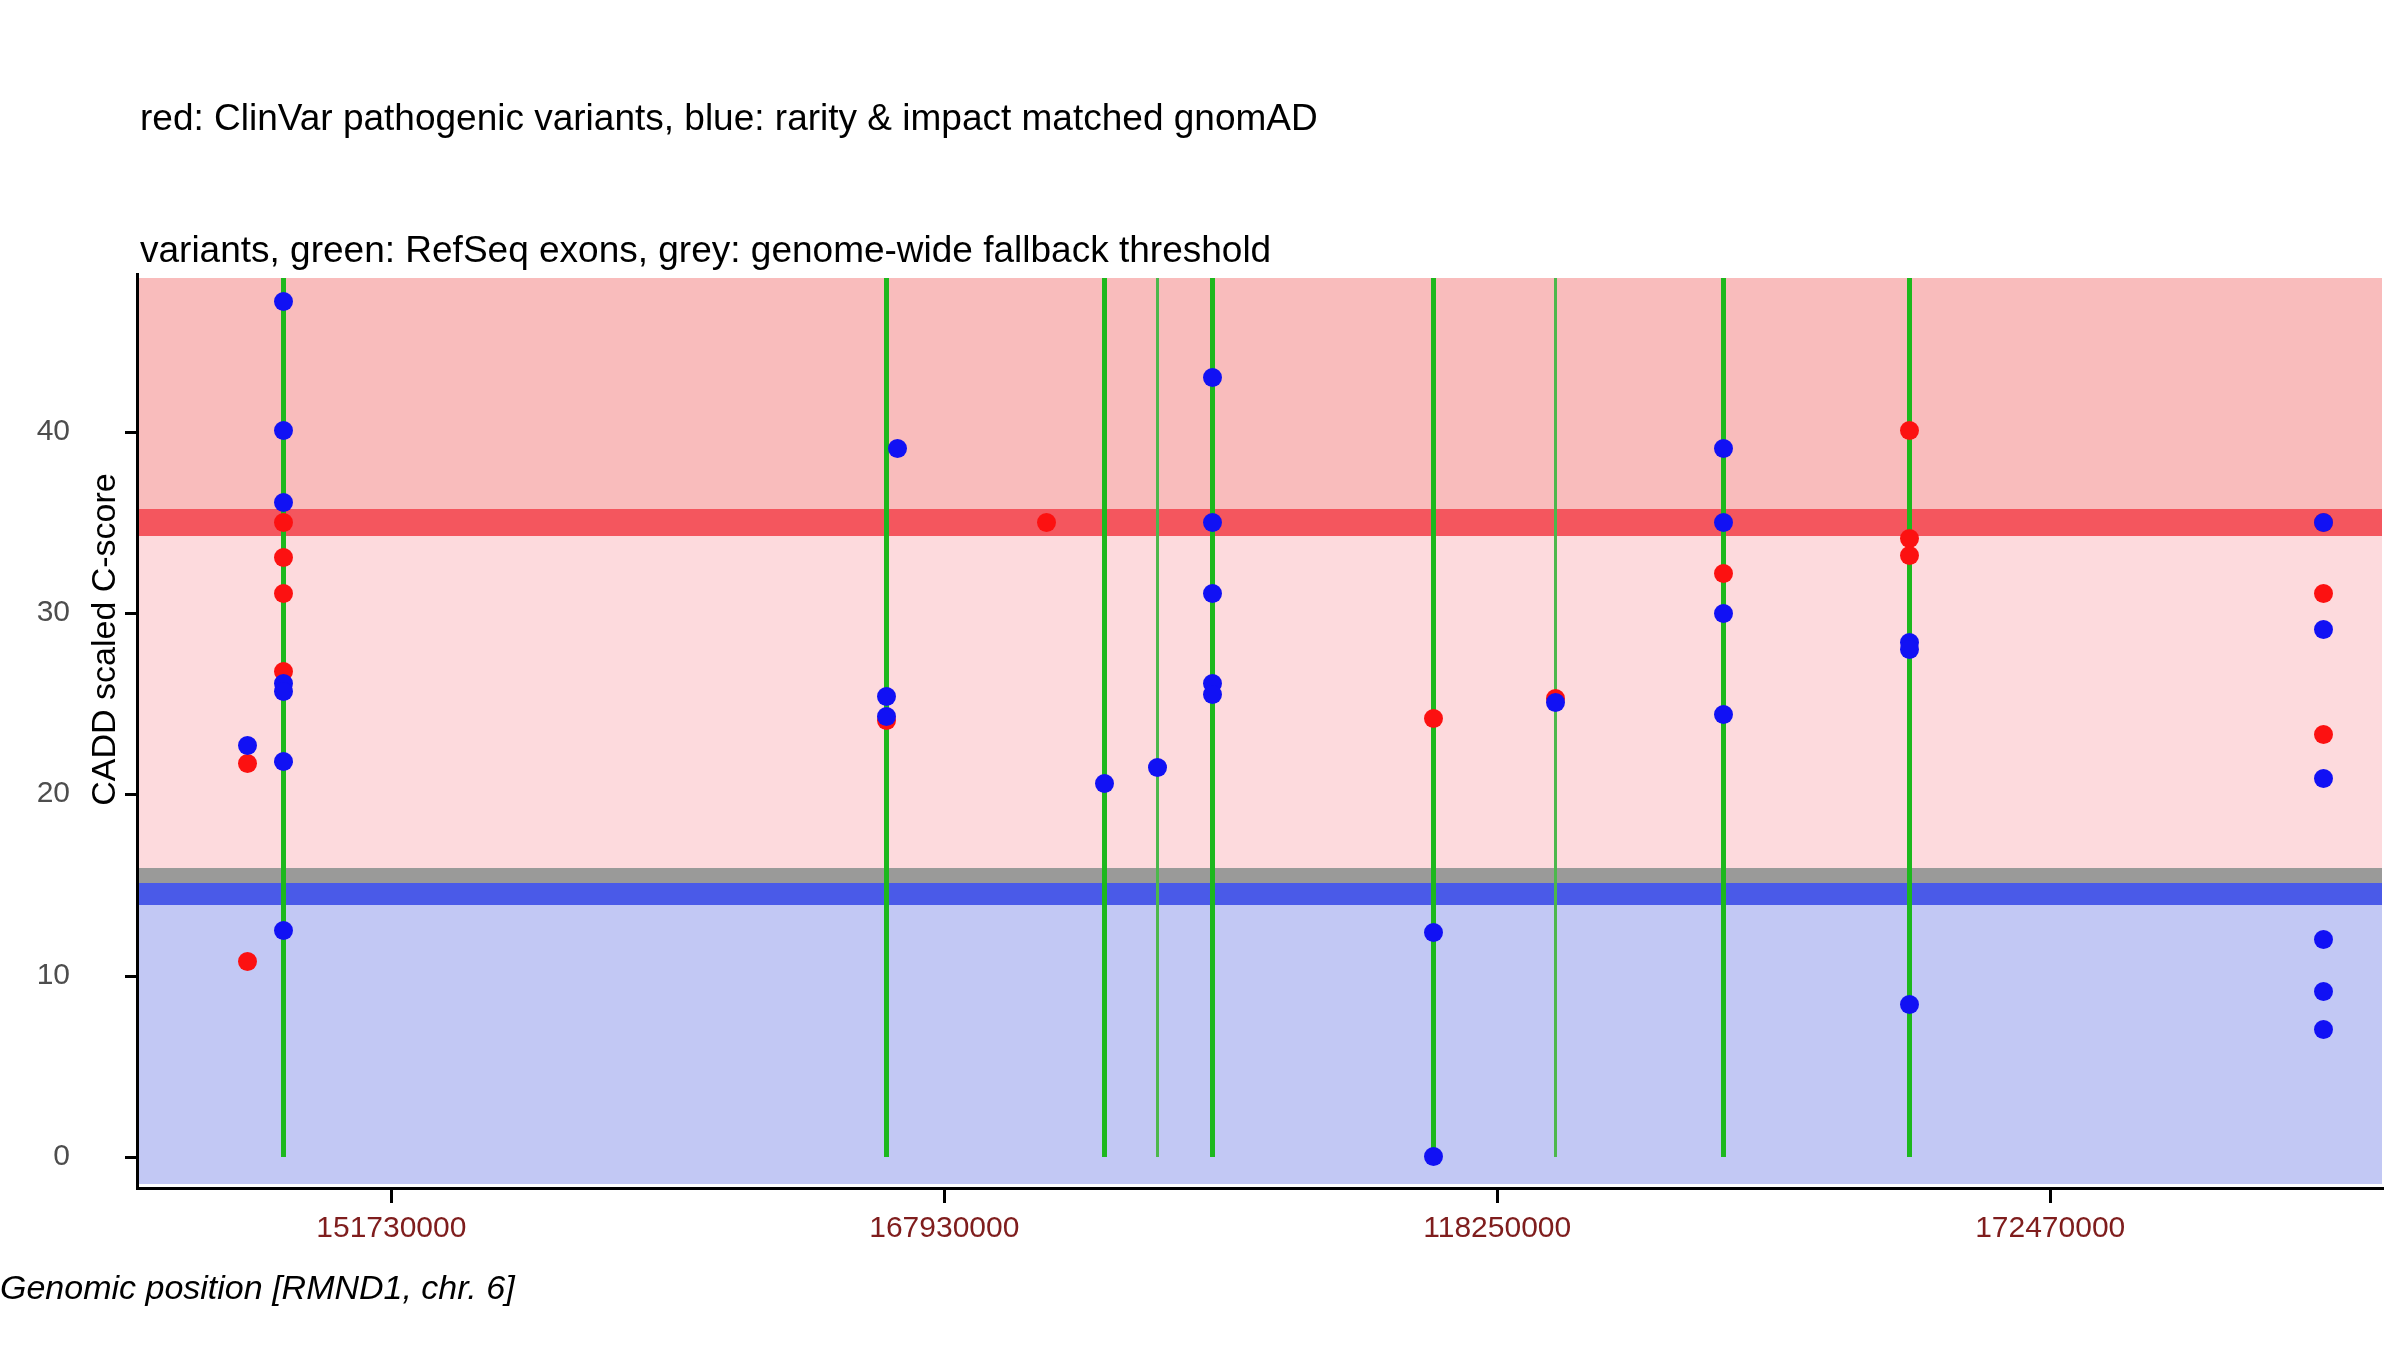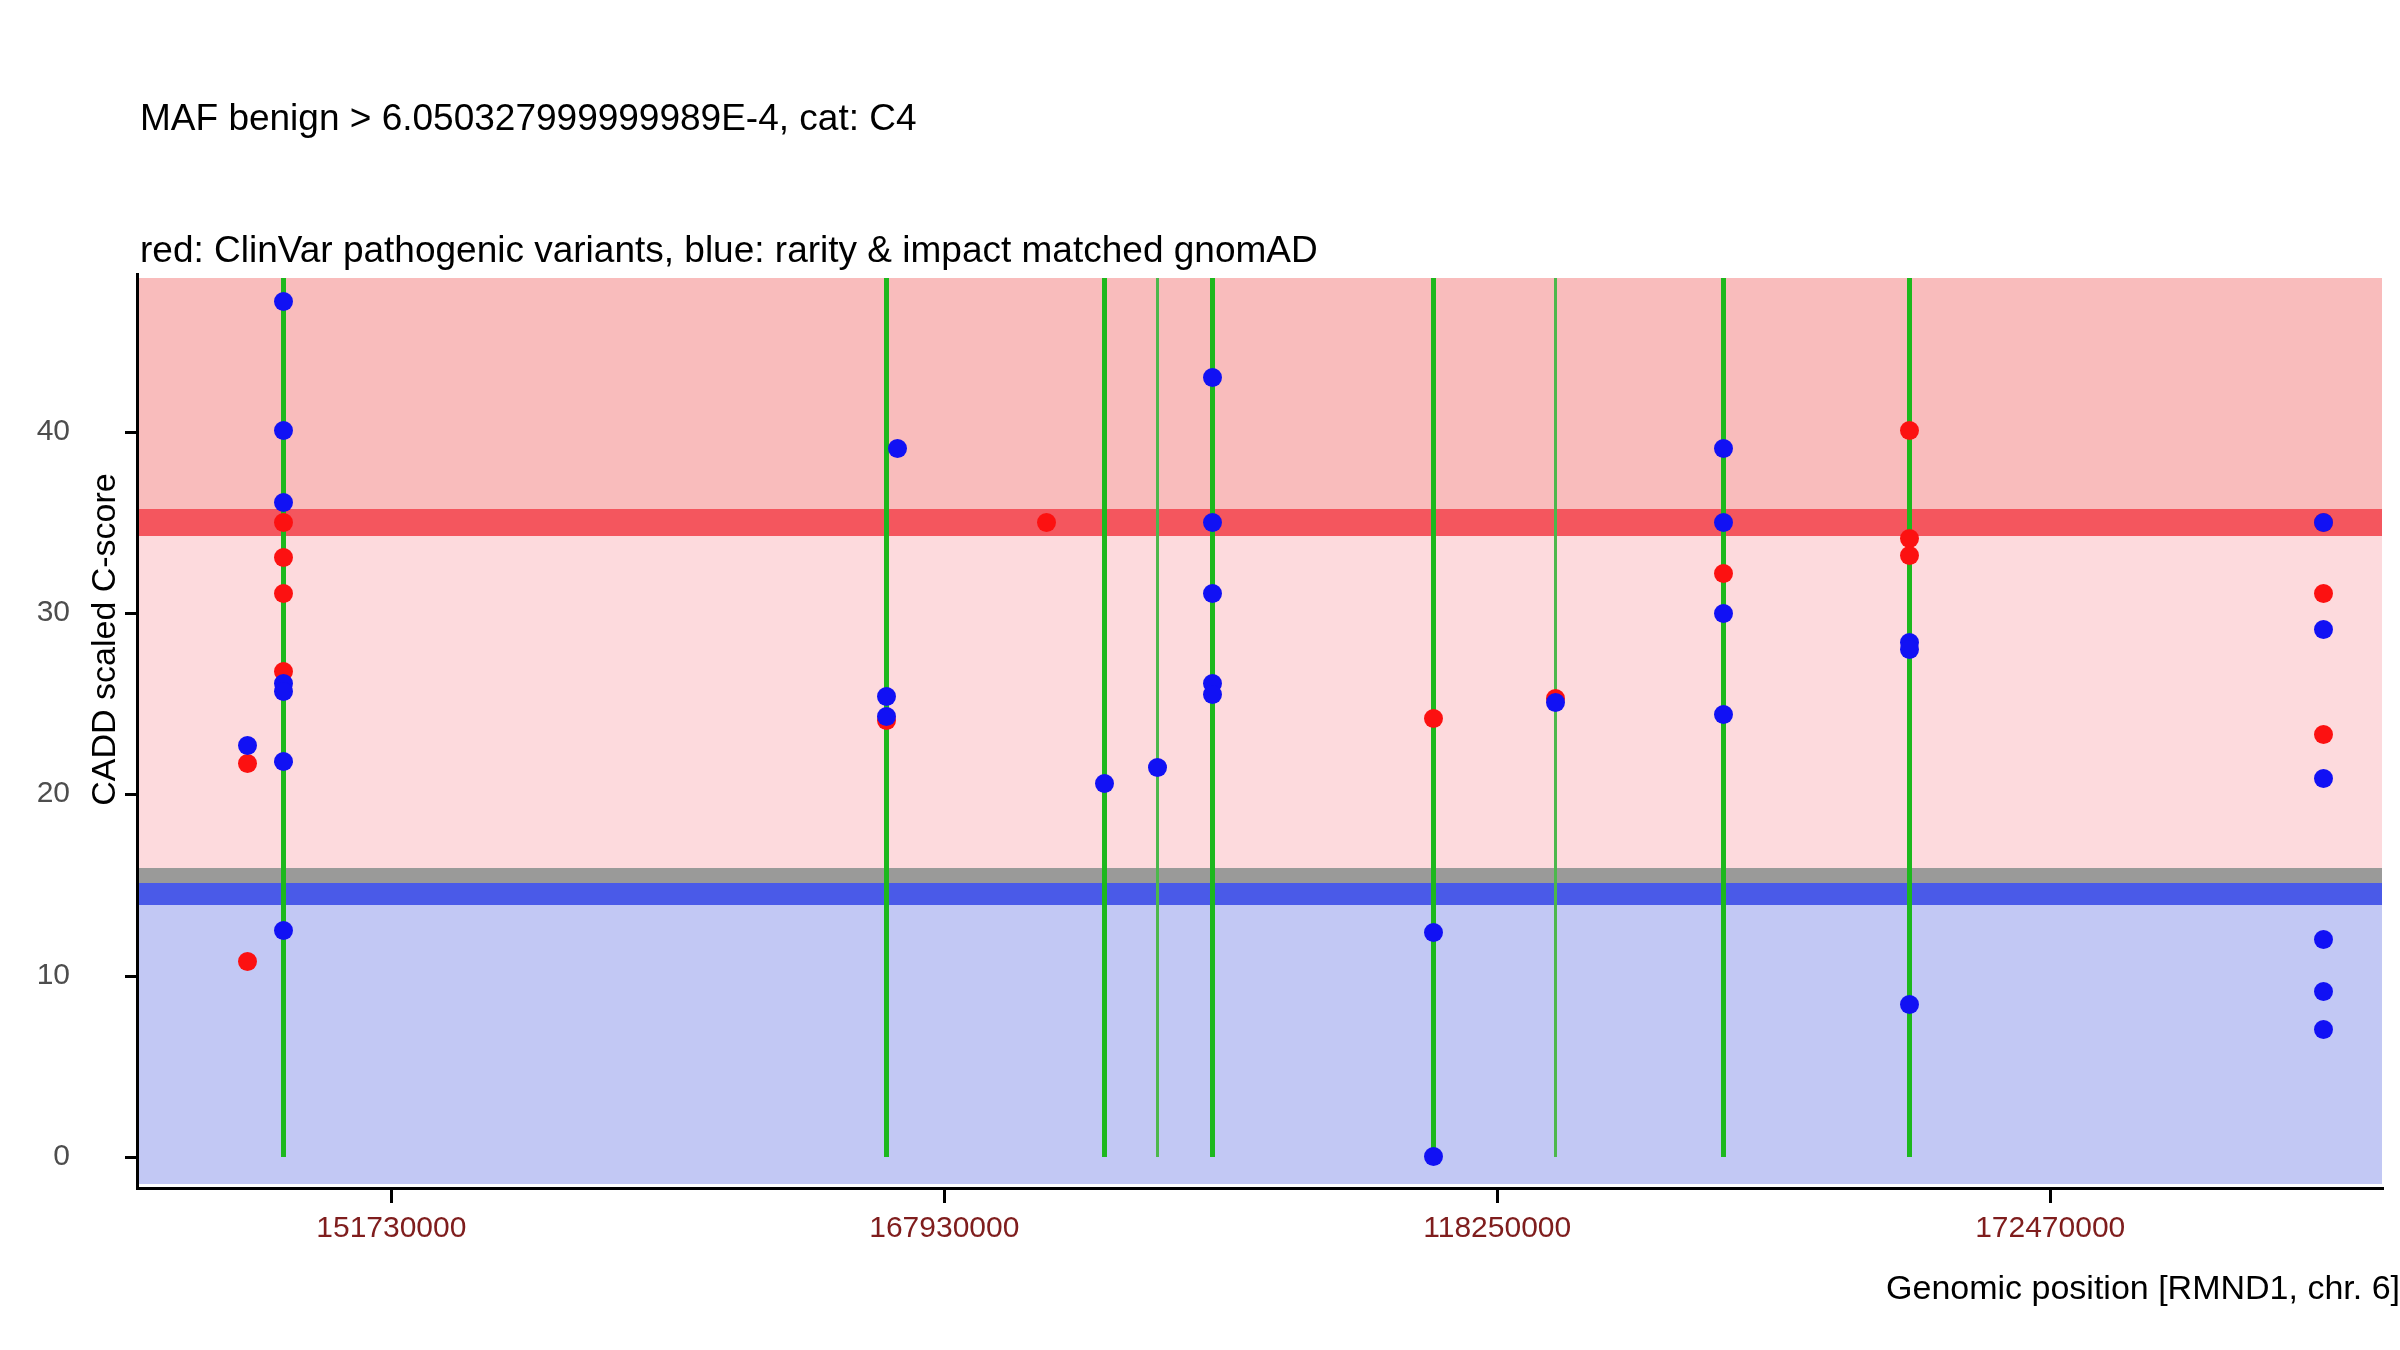--- a/index.html
+++ b/index.html
@@ -139,30 +139,30 @@
     text-align: center;
     font-size: 34px;
     color: #000000;
     transform: rotate(-90deg);
   }
   #xlab {
     position: absolute;
     left: 0;
     top: 1268px;
     width: 2400px;
-    text-align: right;
+    text-align: left;
     font-size: 34px;
     color: #000000;
+    font-style: italic;
   }
 </style>
 </head>
 <body>
 
 <div id="title-block">
-  <div>MAF benign &gt; 6.050327999999989E-4, cat: C4</div>
   <div>red: ClinVar pathogenic variants, blue: rarity &amp; impact matched gnomAD</div>
   <div>variants, green: RefSeq exons, grey: genome-wide fallback threshold</div>
 </div>
 
 <div id="plot-area">
   <div id="panel-clip">
     <div id="bands-layer">
         <div class="band band-path-upper" style="top: 0px; height: 244.62px;"></div>
         <div class="band band-path-lower" style="top: 244.62px; height: 353.34px;"></div>
         <div class="band band-benign" style="top: 616.08px; height: 289.92px;"></div>

